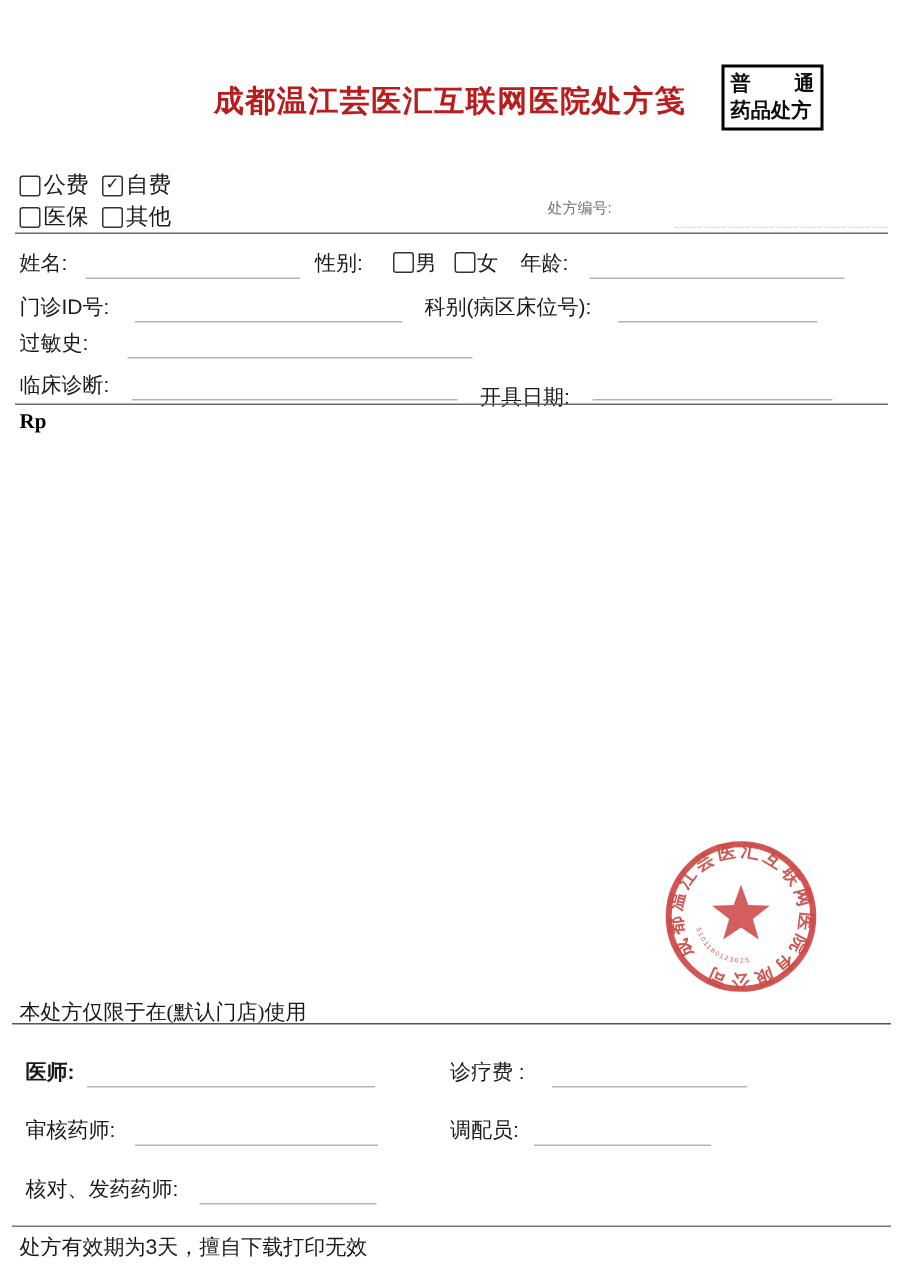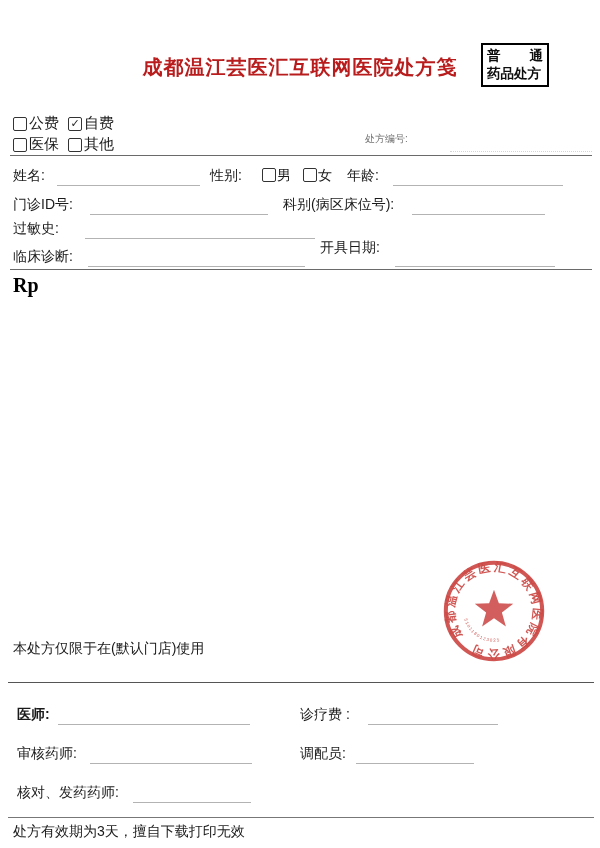--- a/index.html
+++ b/index.html
@@ -27,21 +27,21 @@
   .cb{
     display:inline-flex;align-items:center;justify-content:center;
     width:12px;height:12px;border:1.4px solid #333;border-radius:2px;
     font-size:11px;line-height:11px;color:#222;background:#fff;flex:0 0 auto;
   }
   .lbl{position:absolute;font-size:14px;color:#1a1a1a;}
   .lbl15{position:absolute;font-size:10px;color:#737373;}
   .ul{position:absolute;height:1px;border-bottom:1px solid #b3b3b3;}
   .ul-dot{position:absolute;height:1px;border-bottom:1px dotted #d5d5d5;}
   .sep{position:absolute;height:0;border-top:1px solid #6a6a6a;}
-  .rp{position:absolute;left:13px;top:274px;font-family:"Liberation Serif","DejaVu Serif",serif;font-weight:bold;font-size:20px;color:#000;}
+  .rp{position:absolute;left:13px;top:274px;font-family:"Liberation Serif","DejaVu Serif",serif;font-weight:bold;font-size:14px;color:#000;}
   .stamp{position:absolute;left:441px;top:558px;width:106px;height:106px;opacity:.88;}
   .note{position:absolute;font-size:14px;color:#1a1a1a;}
 </style>
 </head>
 <body>
 
 <div class="abs title">成都温江芸医汇互联网医院处方笺</div>
 
 <div class="abs type-box">
   <div class="row1">
@@ -92,21 +92,21 @@
 <div class="lbl" style="left:13px;top:196px;">门诊ID号:</div>
 <div class="ul" style="left:90px;top:213px;width:178px;"></div>
 <div class="lbl" style="left:283px;top:196px;">科别(病区床位号):</div>
 <div class="ul" style="left:412px;top:213px;width:133px;"></div>
 
 <div class="lbl" style="left:13px;top:220px;">过敏史:</div>
 <div class="ul" style="left:85px;top:237px;width:230px;"></div>
 
 <div class="lbl" style="left:13px;top:248px;">临床诊断:</div>
 <div class="ul" style="left:88px;top:265px;width:217px;"></div>
-<div class="lbl" style="left:320px;top:239px;">开具日期:</div>
+<div class="lbl" style="left:320px;top:256px;">开具日期:</div>
 <div class="ul" style="left:395px;top:265px;width:160px;"></div>
 
 <div class="sep" style="left:10px;top:269px;width:582px;"></div>
 
 <div class="rp">Rp</div>
 
 <svg class="stamp" viewBox="0 0 110 110">
   <defs>
     <path id="ringPath" d="M 22.7,80.3 A 41 41 0 1 1 24.5,82.4" fill="none"></path>
     <path id="serialPath" d="M 24.1,63.3 A 32 32 0 0 0 63.3,85.9" fill="none"></path>
@@ -116,21 +116,21 @@
     <polygon points="55,33 60.06,47.04 74.97,47.51 63.18,56.66 67.34,70.99 55,62.6 42.66,70.99 46.82,56.66 35.03,47.51 49.94,47.04" fill="#c5302c" opacity="0.88"></polygon>
     <text font-size="12.5" letter-spacing="2.8" fill="#c5302c" opacity="0.92" font-family="Liberation Sans, DejaVu Sans, sans-serif" font-weight="bold">
       <textPath href="#ringPath">成都温江芸医汇互联网医院有限公司</textPath>
     </text>
     <text font-size="4.6" letter-spacing="1.2" fill="#c5302c" opacity="0.9" font-family="Liberation Sans, DejaVu Sans, sans-serif">
       <textPath href="#serialPath">5101180123025</textPath>
     </text>
   </g>
 </svg>
 
-<div class="note" style="left:13px;top:640px;">本处方仅限于在(默认门店)使用</div>
+<div class="note" style="left:13px;top:666px;font-family:Liberation Serif, serif;">本处方仅限于在(默认门店)使用</div>
 <div class="sep" style="left:8px;top:682px;width:586px;border-top-color:#555;"></div>
 
 <div class="lbl" style="left:17px;top:706px;font-weight:bold;">医师:</div>
 <div class="ul" style="left:58px;top:723px;width:192px;"></div>
 <div class="lbl" style="left:300px;top:706px;">诊疗费 :</div>
 <div class="ul" style="left:368px;top:723px;width:130px;"></div>
 
 <div class="lbl" style="left:17px;top:745px;">审核药师:</div>
 <div class="ul" style="left:90px;top:762px;width:162px;"></div>
 <div class="lbl" style="left:300px;top:745px;">调配员:</div>

